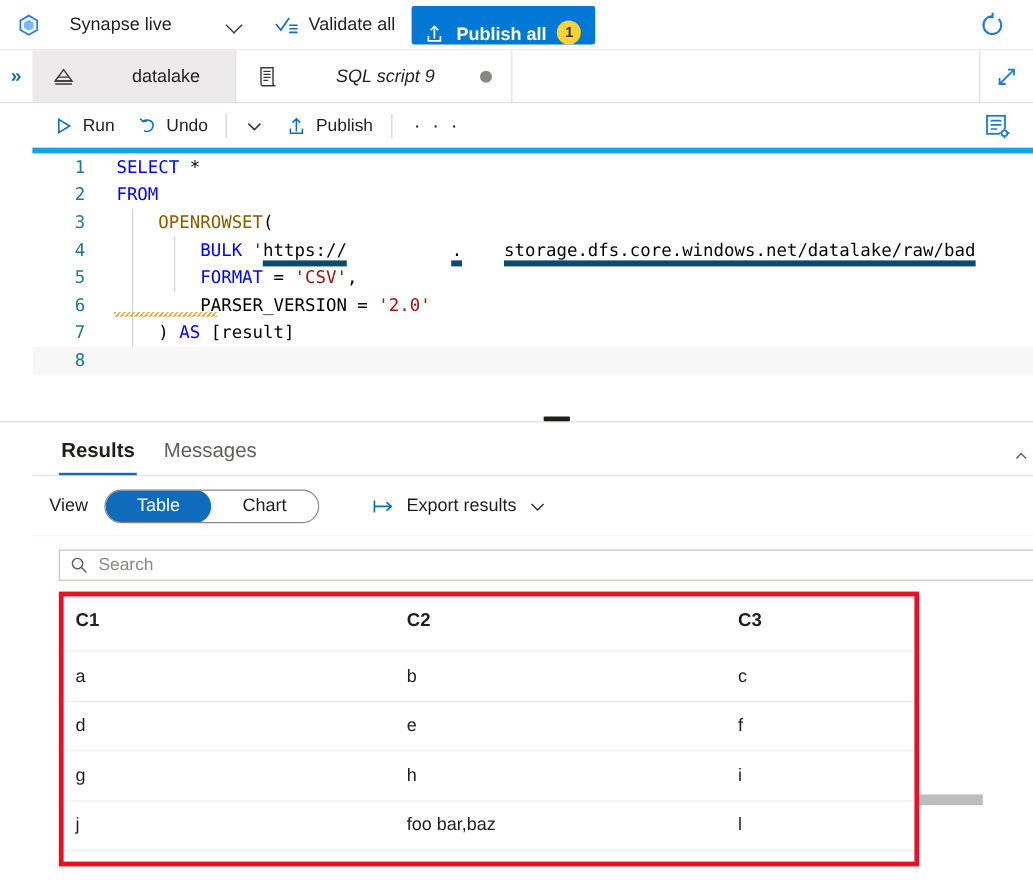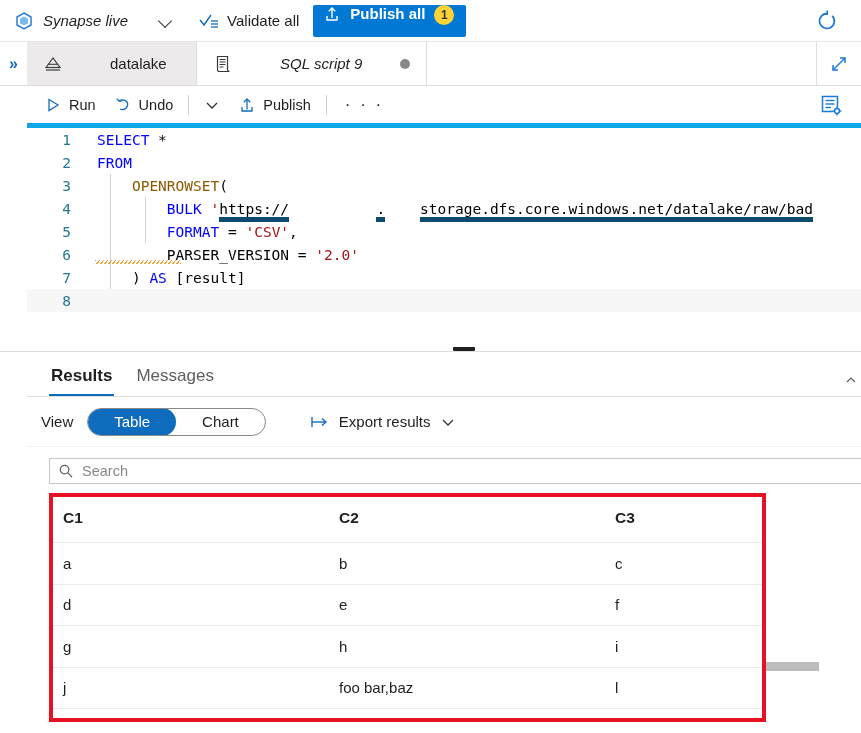--- a/index.html
+++ b/index.html
@@ -12,32 +12,32 @@
     overflow: hidden;
   }
   #app { position: relative; width: 861px; height: 733px; background:#fff; }
 
   
   .topbar {
     position:absolute; left:0; top:0; width:861px; height:42px;
     background:#ffffff; border-bottom:1px solid #e6e6e6;
     display:flex; align-items:center;
   }
-  .mode-switch { display:flex; align-items:center; gap:9px; padding-left:14px; height:42px; cursor:pointer;font-style:italic; }
+  .mode-switch { display:flex; align-items:center; gap:24px; padding-left:14px; height:42px; cursor:pointer; }
   .mode-label { font-size:15px; color:#201f1e; }
   .chev-down { width:14px; height:14px; position:relative; margin-left:22px; }
   .chev-down::after{
     content:""; position:absolute; left:1px; top:2px; width:9px; height:9px;
     border-right:1.4px solid #333; border-bottom:1.4px solid #333;
     transform:rotate(45deg);
   }
   .validate-btn { display:flex; align-items:center; gap:8px; margin-left:26px; cursor:pointer; height:42px; }
   .validate-btn .lbl { font-size:15px; color:#201f1e; }
   .publish-all {
-    display:flex; align-items:flex-start; gap:9px;
+    display:flex; align-items:flex-end; gap:9px;
     background:#0078d4; color:#fff; height:32px; padding:0 12px 0 10px;
     margin-left:14px; border-radius:2px; cursor:pointer;
   }
   .publish-all .lbl { font-size:15px; font-weight:600; color:#fff; }
   .badge {
     background:#ffd335; color:#323130; border-radius:999px;
     min-width:20px; height:20px; font-size:12px; font-weight:600;
     display:flex; align-items:center; justify-content:center; padding:0 6px;
   }
   .refresh-wrap { margin-left:auto; margin-right:22px; cursor:pointer; display:flex; align-items:center; }

